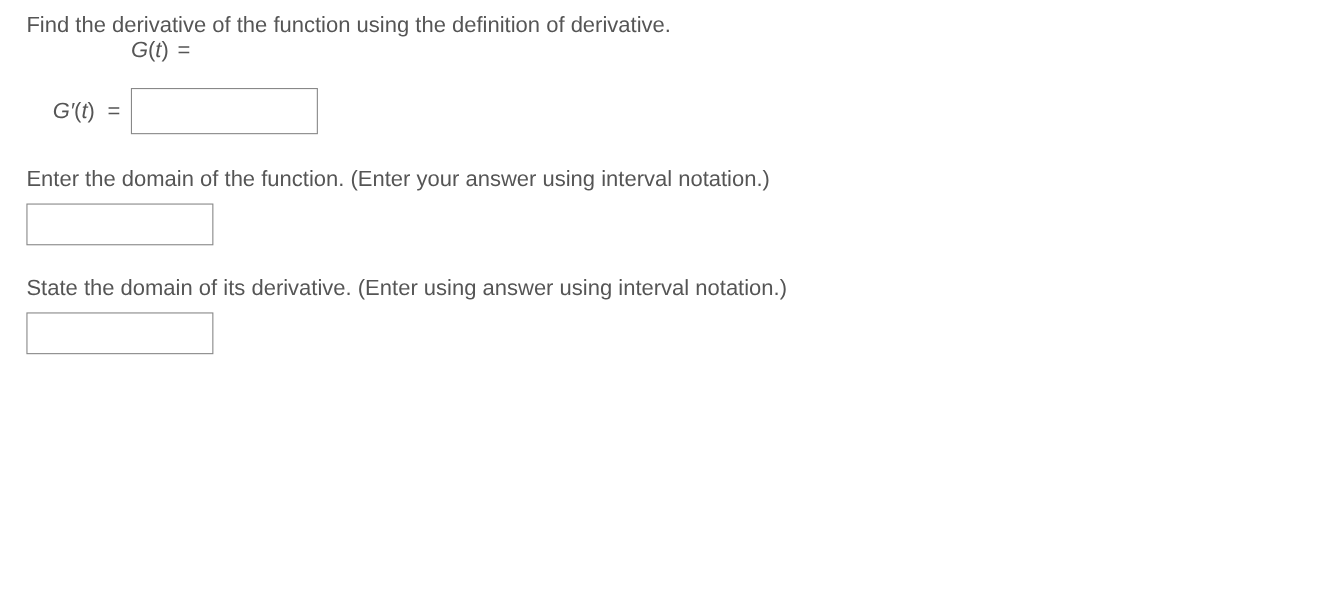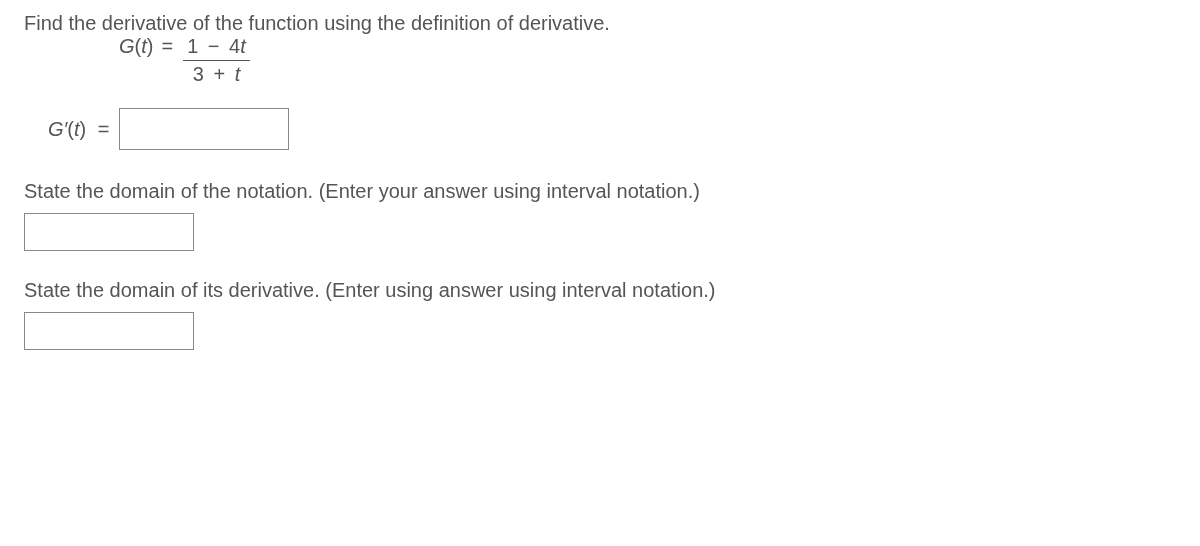--- a/index.html
+++ b/index.html
@@ -8,21 +8,21 @@
       font-size: 20px;
       color: #555;
       background: #fff;
       padding: 12px 24px;
       width: 1200px;
     }
     .prompt {
     }
     .formula-row {
       display: flex;
-      align-items: flex-start;
+      align-items: flex-end;
       margin-left: 95px;
       margin-bottom: 22px;
     }
     .func-label {
       font-style: italic;
       margin-right: 8px;
     }
     .eq {
       margin-right: 10px;
     }
@@ -80,43 +80,31 @@
 </head>
 <body>
 
 <div class="prompt">Find the derivative of the function using the definition of derivative.</div>
 
 <div class="formula-row">
   <span class="func-label">
     <span>G</span><span class="paren" style="font-style:normal">(</span><span>t</span><span class="paren" style="font-style:normal">)</span>
   </span>
   <span class="eq">=</span>
-  <span class="fraction">
-    <span class="num">
-      <span class="n1">1</span>
-      <span class="minus">−</span>
-      <span class="minus4t"><span style="font-style:normal">4</span><span class="t">t</span></span>
-    </span>
-    <span class="den">
-      <span class="n3">3</span>
-      <span class="plus">+</span>
-      <span>t</span>
-    </span>
-  </span>
 </div>
 
 <div class="answer-row">
   <span class="answer-label">
     <span>G</span><span>′</span><span class="paren">(</span><span>t</span><span class="paren">)</span>
     <span style="font-style:normal; margin-left:6px">=</span>
   </span>
   <input type="text" class="answer-box" style="">
 </div>
 
-<div class="section-text">State the domain of the notation. (Enter your answer using interval notation.)</div>
+<div class="section-text">Enter the domain of the function. (Enter your answer using interval notation.)</div>
 <div class="domain-box-wrap">
   <input type="text" class="answer-box small" style="">
 </div>
 
 <div class="section-text">State the domain of its derivative. (Enter using answer using interval notation.)</div>
 <div class="domain-box-wrap">
   <input type="text" class="answer-box small" style="">
 </div>
 
 </body></html>

